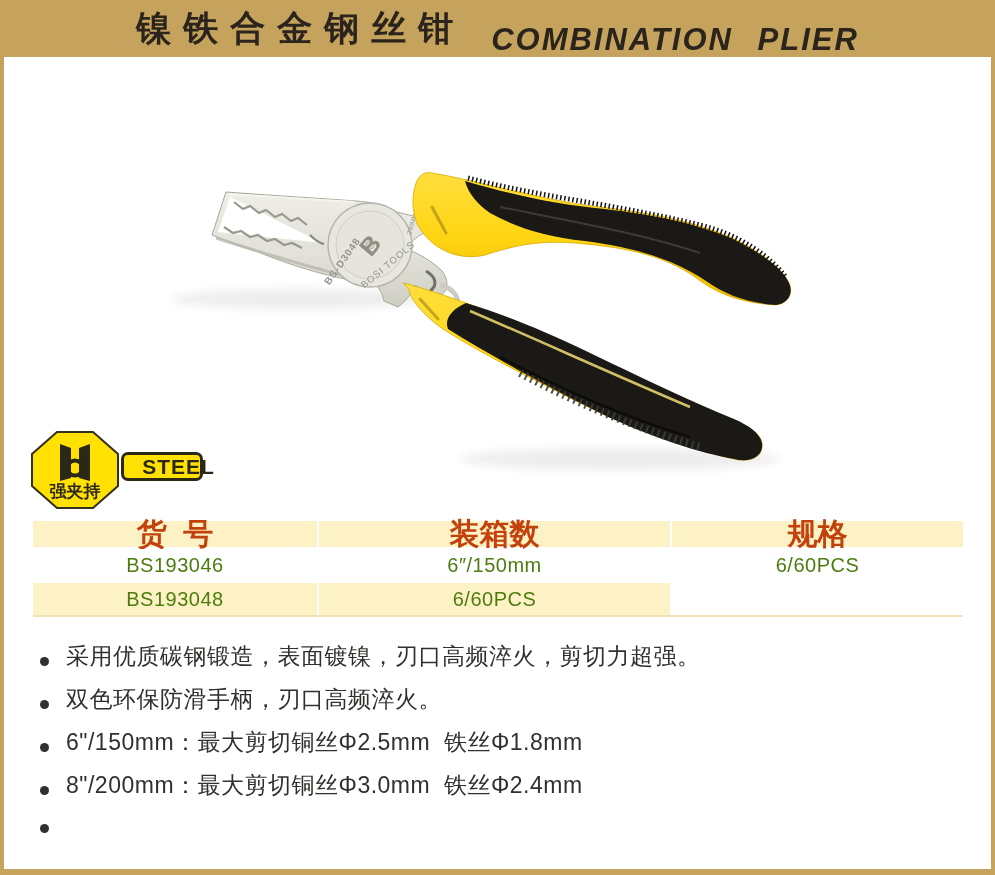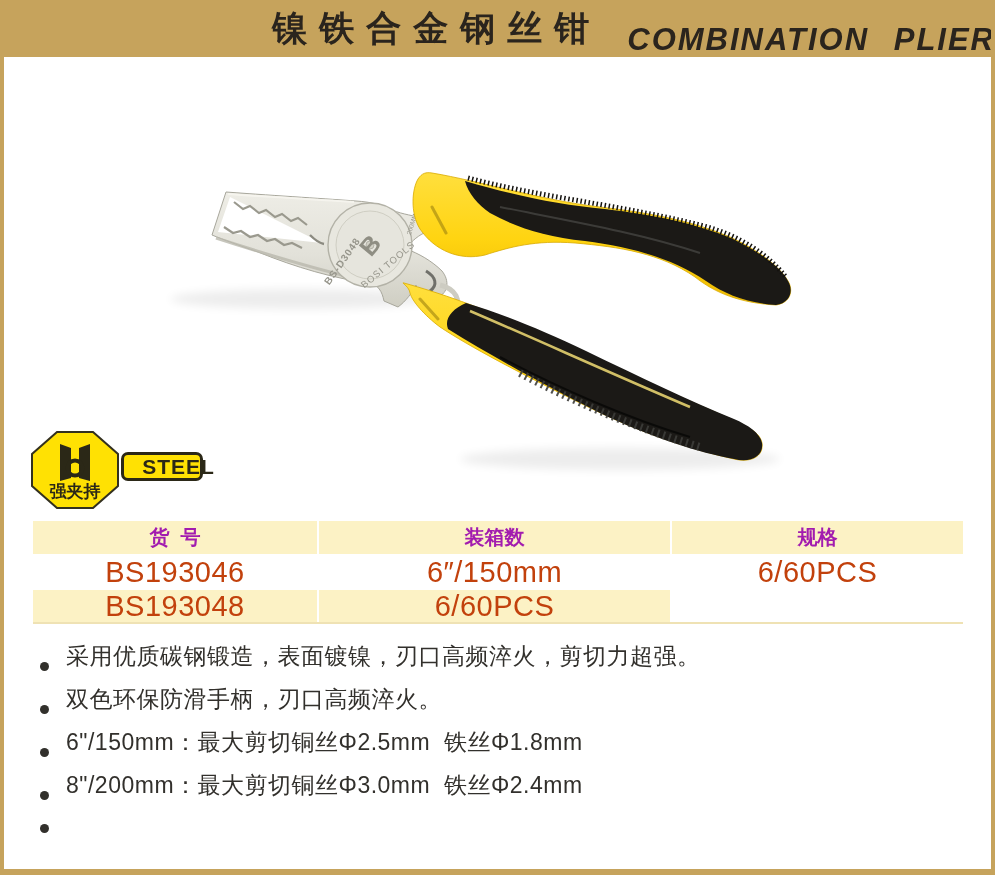--- a/index.html
+++ b/index.html
@@ -6,21 +6,21 @@
   html,body { width:995px; height:875px; background:#ffffff; }
   body { font-family:"Liberation Sans","DejaVu Sans",sans-serif; color:#2b2722; }
   #page { position:relative; width:995px; height:875px; background:#fff; overflow:hidden; }
 
   
   #frame { position:absolute; inset:0; border-left:4px solid #c6a35c; border-right:4px solid #c6a35c;
            border-bottom:6px solid #c6a35c; pointer-events:none; z-index:30; }
 
   
   #header { position:absolute; top:0; left:0; width:995px; height:57px; background:#c6a35c;
-            display:flex; align-items:center; justify-content:flex-end; gap:26px; z-index:10; }
+            display:flex; align-items:center; justify-content:center; gap:26px; z-index:10; }
   #header .zh { font-size:35px; font-weight:bold; letter-spacing:12px; color:#2a241d; }
   #header .en { font-size:31px; font-weight:bold; font-style:italic; letter-spacing:2px;
                 word-spacing:14px; color:#2a241d;margin-top:23px; }
 
   
   #photo { position:absolute; top:57px; left:0; width:995px; height:440px; }
 
   
   #badge { position:absolute; left:31px; top:431px; width:88px; height:78px; }
   #badge .cn { font-weight:bold; }
@@ -28,28 +28,28 @@
            background:#ffe103; border:3px solid #2b2817; border-radius:7px;
            display:flex; align-items:center; justify-content:center;padding-left:33px; }
   #steel span { font-size:21px; font-weight:bold; letter-spacing:1px; color:#2b2817; }
 
   
   #spec { position:absolute; left:33px; top:521px; width:930px;
           display:grid; grid-template-columns:284px 351px 291px; gap:2px;
           background:#ffffff; border-bottom:2px solid #efe2b4; }
   #spec .cell { height:32px; display:flex; align-items:center; justify-content:center;
                 white-space:pre; }
-  #spec .hdr { height:33px; background:#fcf2c5; font-weight:bold; font-size:20px; color:#a21caf; }
+  #spec .hdr { height:26px; background:#fcf2c5; font-weight:bold; font-size:30px; color:#c2410c; }
   #spec .r1 { background:#ffffff; }
   #spec .r2 { background:#fcf2c5; }
-  #spec .val { font-size:29px; letter-spacing:0.5px; color:#c2410c; }
+  #spec .val { font-size:20px; letter-spacing:0.5px; color:#4d7c0f; }
 
   
   #features { position:absolute; left:40px; top:641px; width:930px; list-style:none; }
-  #features li { display:flex; align-items:flex-end; margin-bottom:13px; }
+  #features li { display:flex; align-items:center; margin-bottom:13px; }
   #features .dot { flex:0 0 9px; width:9px; height:9px; border-radius:50%;
                    background:#32302c; margin:11px 17px 0 0; }
   #features .txt { font-size:23px; line-height:30px; color:#32302c; white-space:pre-wrap;
                    letter-spacing:0.5px; }
 </style>
 </head>
 <body>
 
 <div id="page">
 

